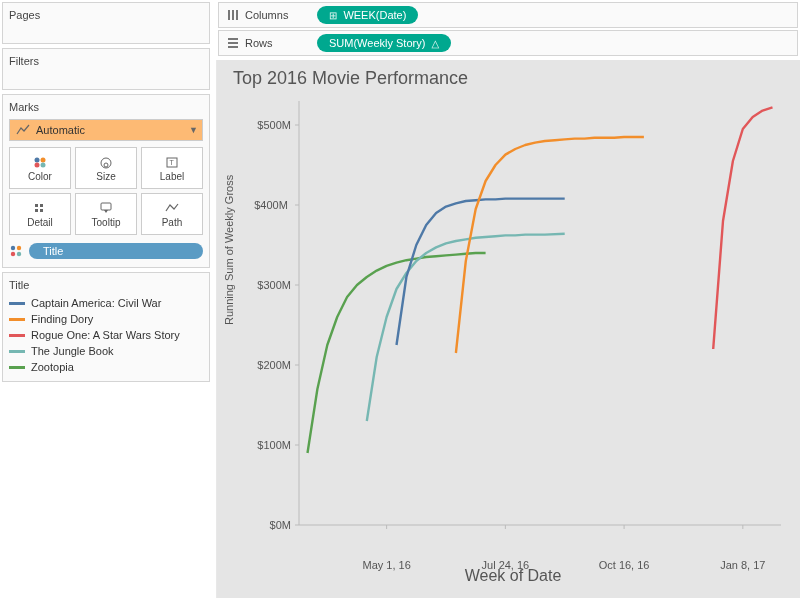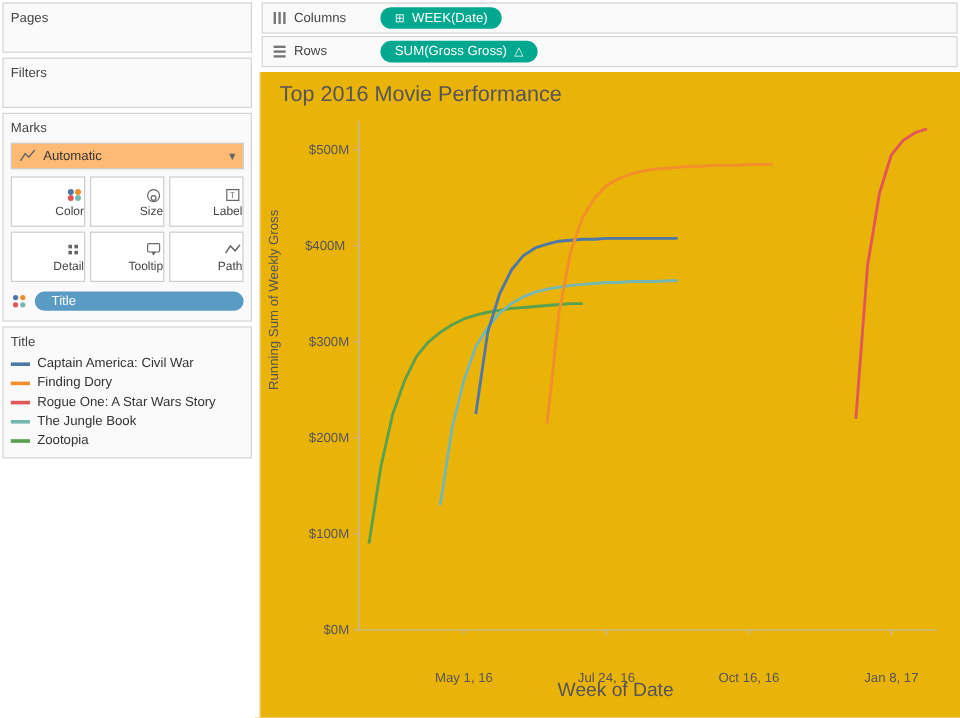--- a/index.html
+++ b/index.html
@@ -7,37 +7,37 @@
 
 .sidebar { position: absolute; left: 0; top: 0; width: 212px; height: 598px; }
 .card { border: 1px solid #d4d4d4; background: #fafafa; margin: 2px 2px 4px 2px; padding: 6px; position: relative; }
 .card-title { font-weight: 400; color: #444; font-size: 11px; }
 .pages { height: 42px; }
 .filters { height: 42px; }
 .marks { padding-bottom: 8px; }
 .mark-type { border: 1px solid #ccc; background: #fdba74; height: 22px; display: flex; align-items: center; padding: 0 6px; margin-top: 6px; position: relative; }
 .mark-type .dd { position: absolute; right: 4px; color: #666; font-size: 9px; }
 .mark-grid { display: grid; grid-template-columns: repeat(3, 1fr); gap: 4px; margin-top: 6px; }
-.mark-btn { border: 1px solid #ccc; background: #fff; height: 42px; display: flex; flex-direction: column; align-items: flex-end; justify-content: center; gap: 2px; font-size: 10px; color: #444; }
+.mark-btn { border: 1px solid #ccc; background: #fff; height: 42px; display: flex; flex-direction: column; align-items: center; justify-content: center; gap: 2px; font-size: 10px; color: #444; }
 .mark-btn svg { width: 16px; height: 14px; }
 .pill-row { display: flex; align-items: center; gap: 6px; margin-top: 8px; }
 .mini-icon { width: 14px; height: 14px; display: flex; align-items: center; justify-content: center; }
 .pill { background: #5a9bc4; color: #fff; border-radius: 10px; padding: 2px 14px; font-size: 11px; flex: 1; }
 
 .legend-card { padding: 6px; }
 .legend-item { display: flex; align-items: center; gap: 6px; padding: 2px 0; font-size: 11px; color: #333; }
 .legend-sw { width: 16px; height: 3px; }
 
 .shelves { position: absolute; left: 216px; top: 0; right: 0; }
 .shelf { border: 1px solid #d4d4d4; background: #fafafa; height: 26px; margin: 2px 2px 2px 2px; display: flex; align-items: center; padding: 0 8px; gap: 10px; }
 .shelf-label { color: #444; font-size: 11px; width: 80px; display: flex; align-items: center; gap: 6px; }
 .field-pill { background: #00a88f; color: #fff; border-radius: 11px; padding: 3px 12px; font-size: 11px; display: flex; align-items: center; gap: 6px; }
 .field-pill .glyph { font-size: 10px; opacity: .9; }
 
-.viz { position: absolute; left: 216px; top: 60px; right: 0; bottom: 0; background: #eab308; border-left: 1px solid #e8e8e8; padding: 8px 10px 10px 16px; }
+.viz { position: absolute; left: 216px; top: 60px; right: 0; bottom: 0; background: #e5e5e5; border-left: 1px solid #e8e8e8; padding: 8px 10px 10px 16px; }
 .viz-title { font-size: 18px; font-weight: 300; color: #555; margin-bottom: 6px; font-family: "Segoe UI Light", "Segoe UI", Arial, sans-serif; }
 .plot { position: relative; width: 560px; height: 460px; }
 .plot svg { position: absolute; left: 0; top: 0; }
 .ylab { position: absolute; left: -4px; top: 50%; transform: rotate(-90deg) translate(0, -50%); transform-origin: left top; font-size: 11px; color: #555; white-space: nowrap; }
 .xlab { position: absolute; left: 50%; bottom: -30px; transform: translateX(-50%); font-size: 16px; color: #555; }
 .ytick { position: absolute; left: 18px; font-size: 11px; color: #555; text-align: right; width: 40px; transform: translateY(-50%); }
 .xtick { position: absolute; bottom: -16px; font-size: 11px; color: #555; transform: translateX(-50%); }
 </style>
 </head>
 <body>
@@ -162,21 +162,21 @@
   <div class="shelf">
     <div class="shelf-label">
       <svg width="12" height="12">
           <rect x="1" y="1" width="10" height="2" fill="#777"></rect>
           <rect x="1" y="5" width="10" height="2" fill="#777"></rect>
           <rect x="1" y="9" width="10" height="2" fill="#777"></rect>
         </svg>
       <span>Rows</span>
     </div>
     <div class="field-pill">
-      <span>SUM(Gross Gross)</span>
+      <span>SUM(Weekly Story)</span>
       <span class="glyph">△</span>
     </div>
   </div>
 </div>
 
 <div class="viz">
   <div class="viz-title">Top 2016 Movie Performance</div>
   <div class="plot">
     <div class="ylab">Running Sum of Weekly Gross</div>
     <svg id="chart-svg" width="560" height="460">

